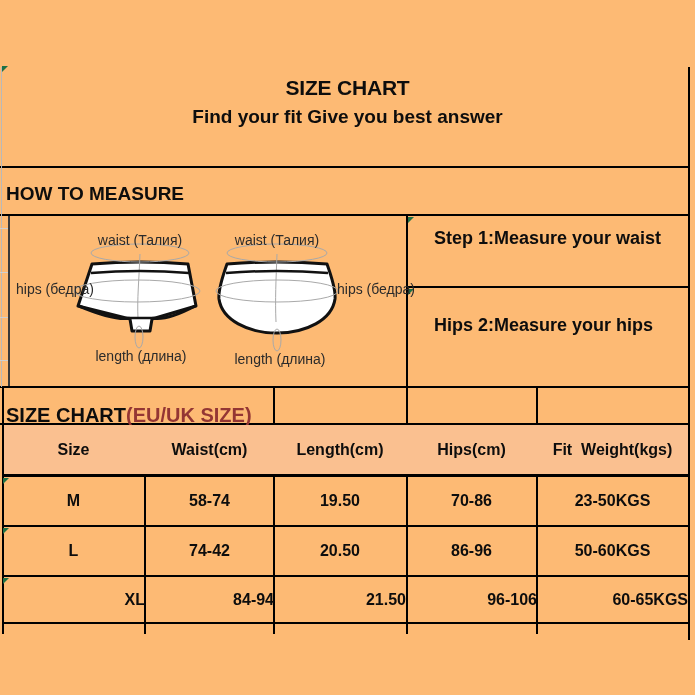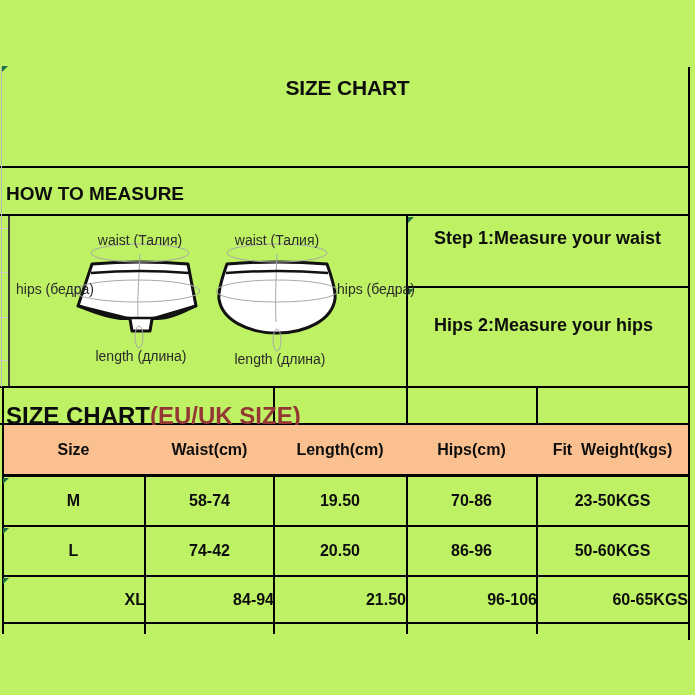--- a/index.html
+++ b/index.html
@@ -3,56 +3,57 @@
 <meta charset="utf-8">
 <style>
   :root{
     --header-bg:#FAC090;
     --accent-red:#943634;
     --marker-green:#1E7145;
     --ink:#0d0d0d;
   }
   html,body{margin:0;padding:0;background:#fff;}
   .page{
-    position:relative;width:695px;height:695px;background:#bef264;
+    position:relative;width:695px;height:695px;background:#fdba74;
     font-family:"Liberation Sans",sans-serif;color:var(--ink);overflow:hidden;
   }
   .hline,.vline{position:absolute;background:#000;}
   .faint-v{position:absolute;background:#b9b9b9;}
   .faint-h{position:absolute;background:#cfcfcf;}
   .tri{position:absolute;width:0;height:0;
     border-top:6px solid var(--marker-green);border-right:6px solid transparent;}
   .main-title{position:absolute;top:76px;left:0;width:695px;text-align:center;
     font-size:21px;font-weight:700;letter-spacing:-0.2px;}
   .subtitle{position:absolute;top:106px;left:0;width:695px;text-align:center;
     font-size:19px;font-weight:700;}
   .section-heading{position:absolute;top:183px;left:6px;font-size:19px;font-weight:700;}
   .step-text{position:absolute;left:434px;font-size:18px;font-weight:700;}
   .diagram-wrap{position:absolute;left:8px;top:216px;width:399px;height:170px;}
   .diag-label{position:absolute;font-size:14px;font-weight:400;color:#2b2b2b;white-space:nowrap;}
   .diag-center{text-align:center;width:110px;}
   .chart-heading{position:absolute;top:400px;left:6px;height:31px;line-height:31px;
-    font-size:24px;font-weight:700;white-space:nowrap;}
+    font-size:20px;font-weight:700;white-space:nowrap;}
   .chart-heading .accent{color:var(--accent-red);}
   .peach-band{position:absolute;left:4px;top:425px;width:684px;height:49px;background:var(--header-bg);}
   .trow{position:absolute;left:2px;width:686px;display:flex;}
   .trow > div{font-weight:700;text-align:center;white-space:pre;}
   .c0{width:143px;} .c1{width:129px;} .c2{width:132px;} .c3{width:131px;} .c4{width:151px;}
   .hdr{top:425px;height:49px;}
   .hdr > div{line-height:49px;font-size:16px;}
   .r0{top:477px;height:48px;} .r0 > div{line-height:48px;font-size:16px;}
   .r1{top:527px;height:48px;} .r1 > div{line-height:48px;font-size:16px;}
   .r2{top:577px;height:45px;} .r2 > div{line-height:45px;font-size:16px;text-align:right;}
 </style>
 </head>
 <body>
 
 <div class="page">
 
   <div class="main-title">SIZE CHART</div>
+  <div class="subtitle">Find your fit Give you best answer</div>
 
   <div class="hline" style="top:166px;left:0;width:690px;height:2px;"></div>
   <div class="section-heading">HOW TO MEASURE</div>
   <div class="hline" style="top:214px;left:0;width:690px;height:2px;"></div>
   <div class="hline" style="top:286px;left:406px;width:284px;height:2px;"></div>
   <div class="hline" style="top:386px;left:0;width:690px;height:2px;"></div>
   <div class="hline" style="top:423px;left:0;width:690px;height:2px;"></div>
   <div class="hline" style="top:474px;left:2px;width:688px;height:3px;"></div>
   <div class="hline" style="top:525px;left:2px;width:688px;height:2px;"></div>
   <div class="hline" style="top:575px;left:2px;width:688px;height:2px;"></div>

